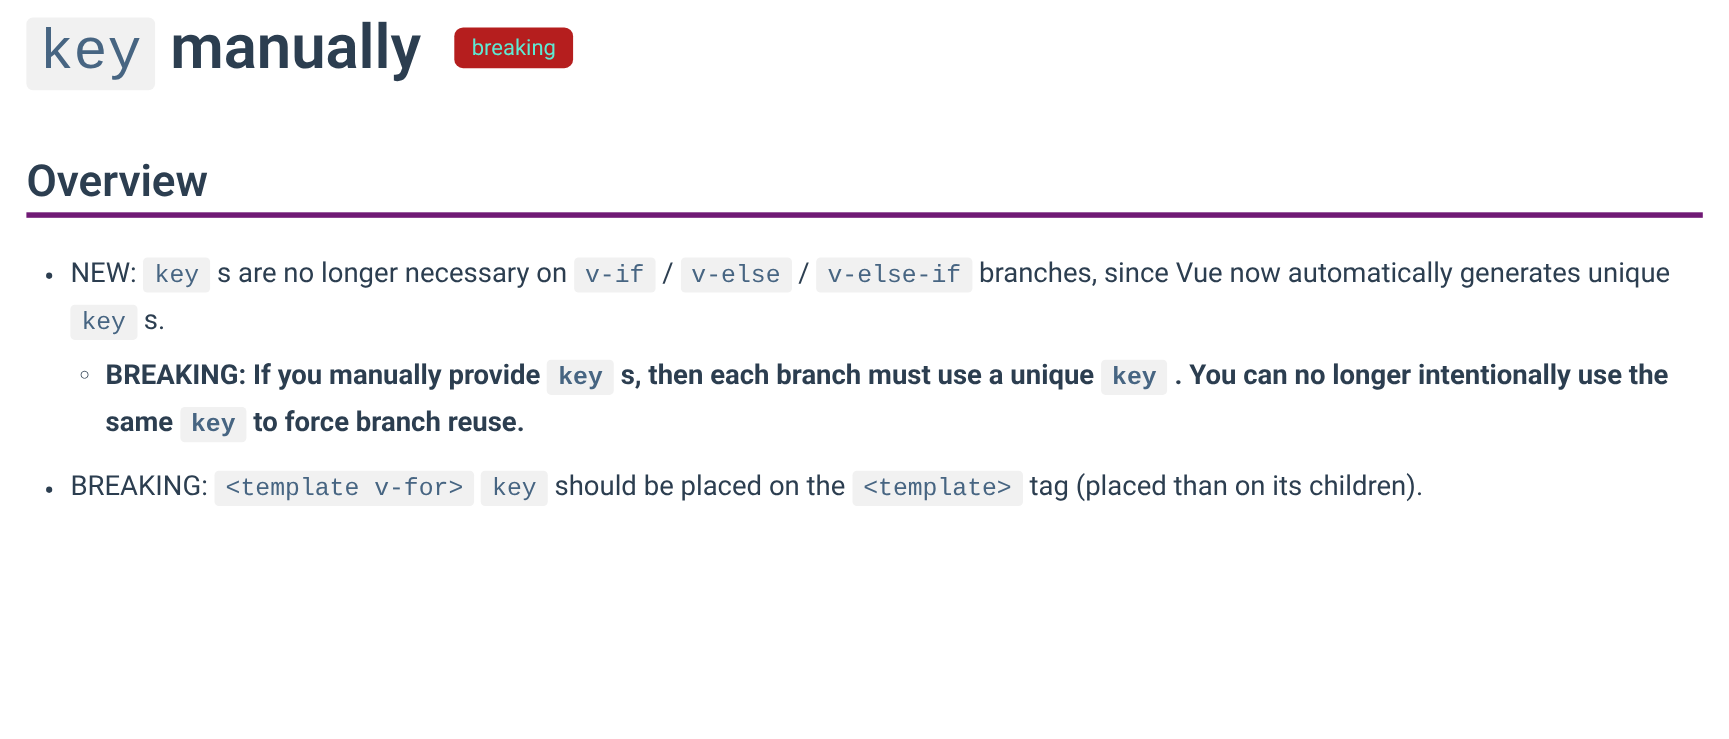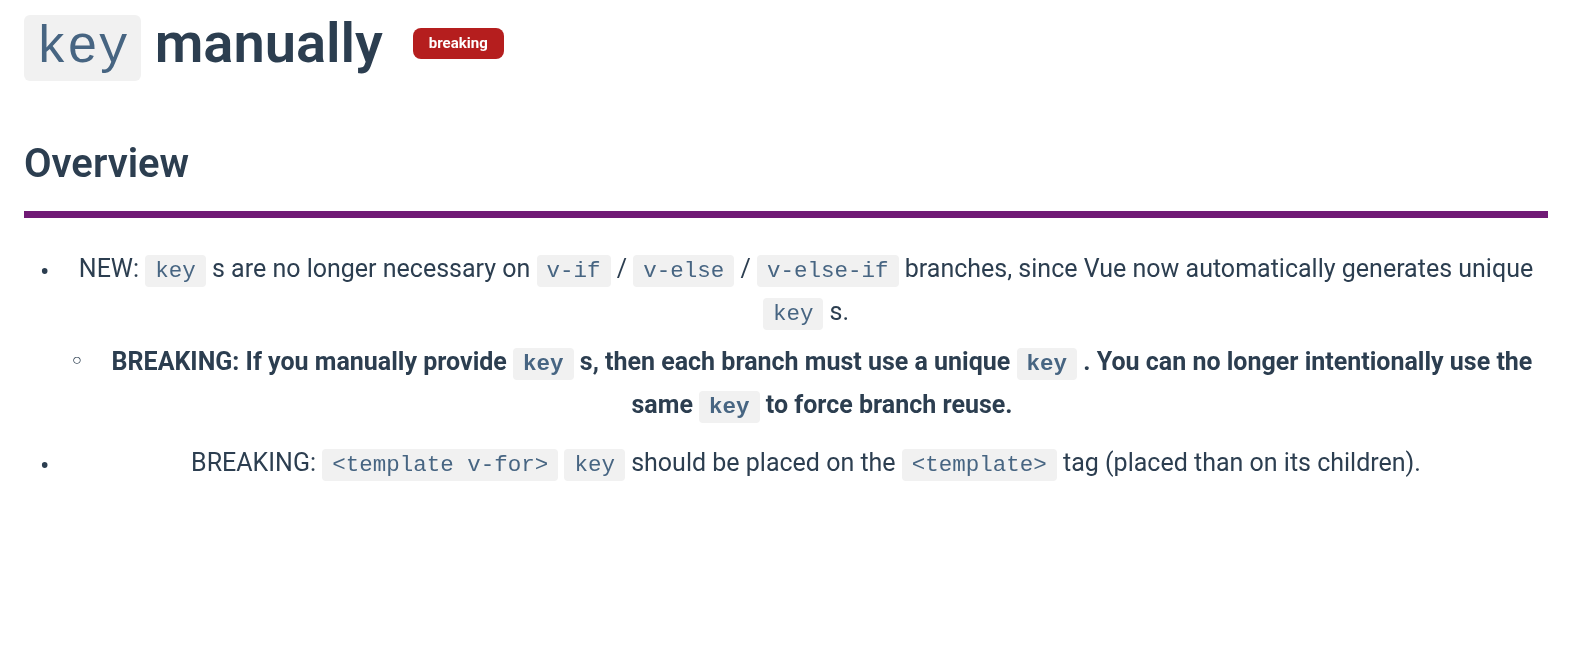--- a/index.html
+++ b/index.html
@@ -26,49 +26,48 @@
       padding: 4px 12px;
       border-radius: 6px;
       font-family: "SFMono-Regular", Consolas, "Liberation Mono", Menlo, Courier, monospace;
       font-size: 0.92em;
       font-weight: 400;
       color: #476582;
     }
     .badge {
       display: inline-block;
       background-color: #b51e1e;
-      color: #ffffff;
-      font-size: 15px;
-      font-weight: 700;
+      color: #5eead4;
+      font-size: 20px;
+      font-weight: 400;
       padding: 6px 16px;
       border-radius: 8px;
       vertical-align: middle;
       margin-left: 16px;
       position: relative;
       top: -4px;
     }
     h2 {
       font-size: 40px;
       font-weight: 600;
       color: #2c3e50;
-      padding-bottom: 24px;
-      border-bottom: 7px solid #701a75;
+      padding-bottom: 5px;
+      border-bottom: 5px solid #701a75;
       margin-bottom: 30px;
     }
     ul {
       list-style: none;
       padding-left: 40px;
     }
     ul li {
       position: relative;
       font-size: 25px;
       line-height: 1.7;
       color: #2c3e50;
       margin-bottom: 16px;
-      text-align: center;
     }
     ul > li::before {
       content: "•";
       position: absolute;
       left: -24px;
       color: #2c3e50;
       font-size: 28px;
     }
     ul ul {
       padding-left: 32px;

